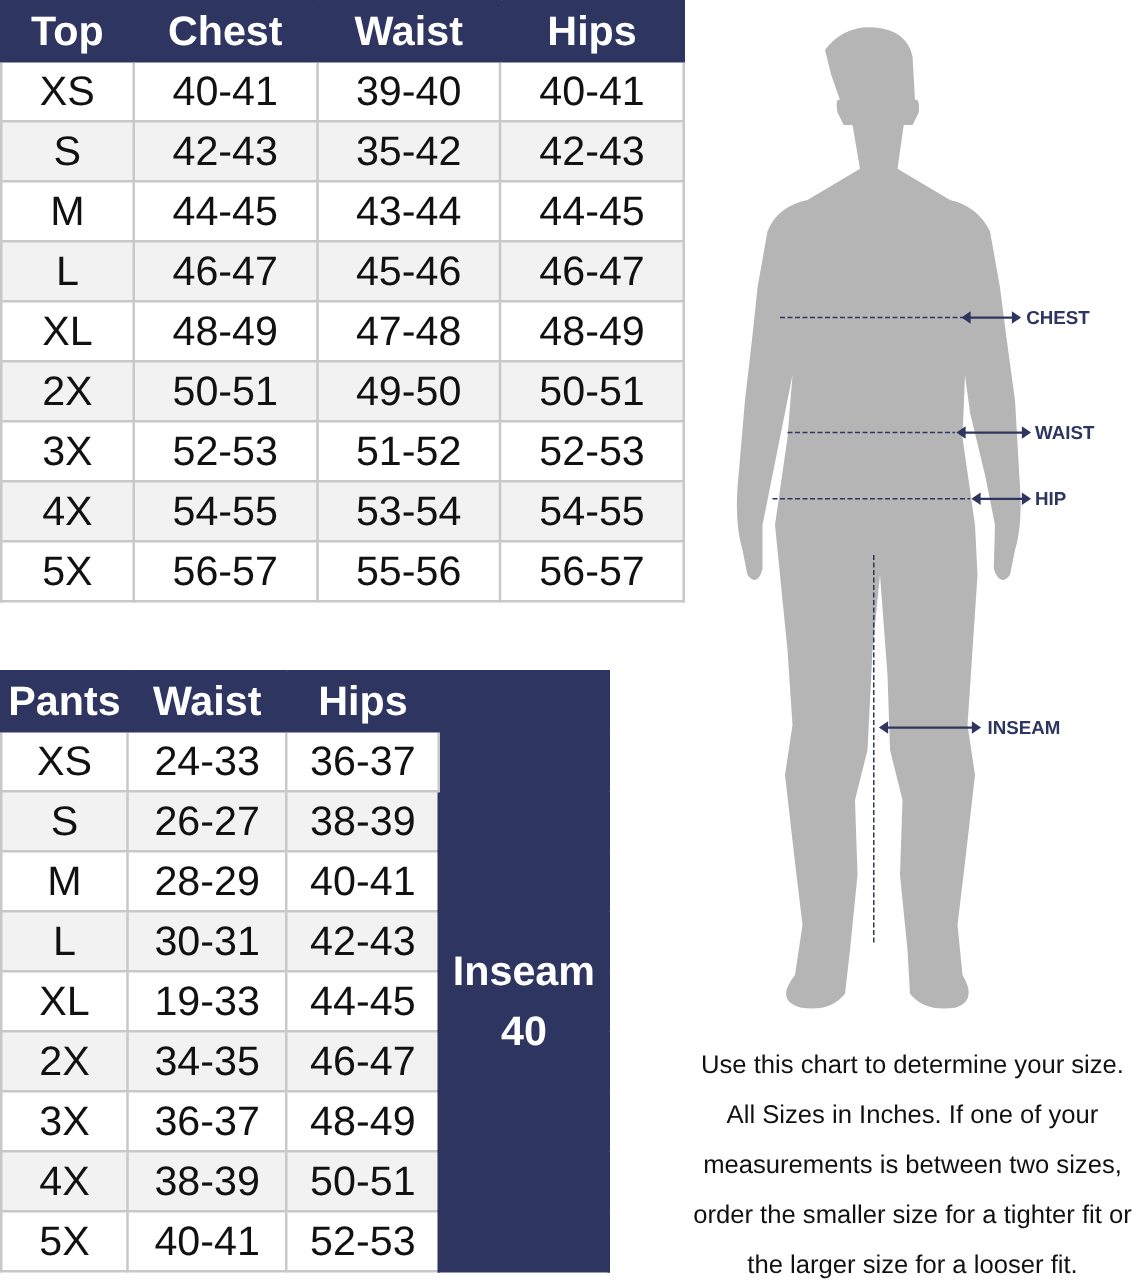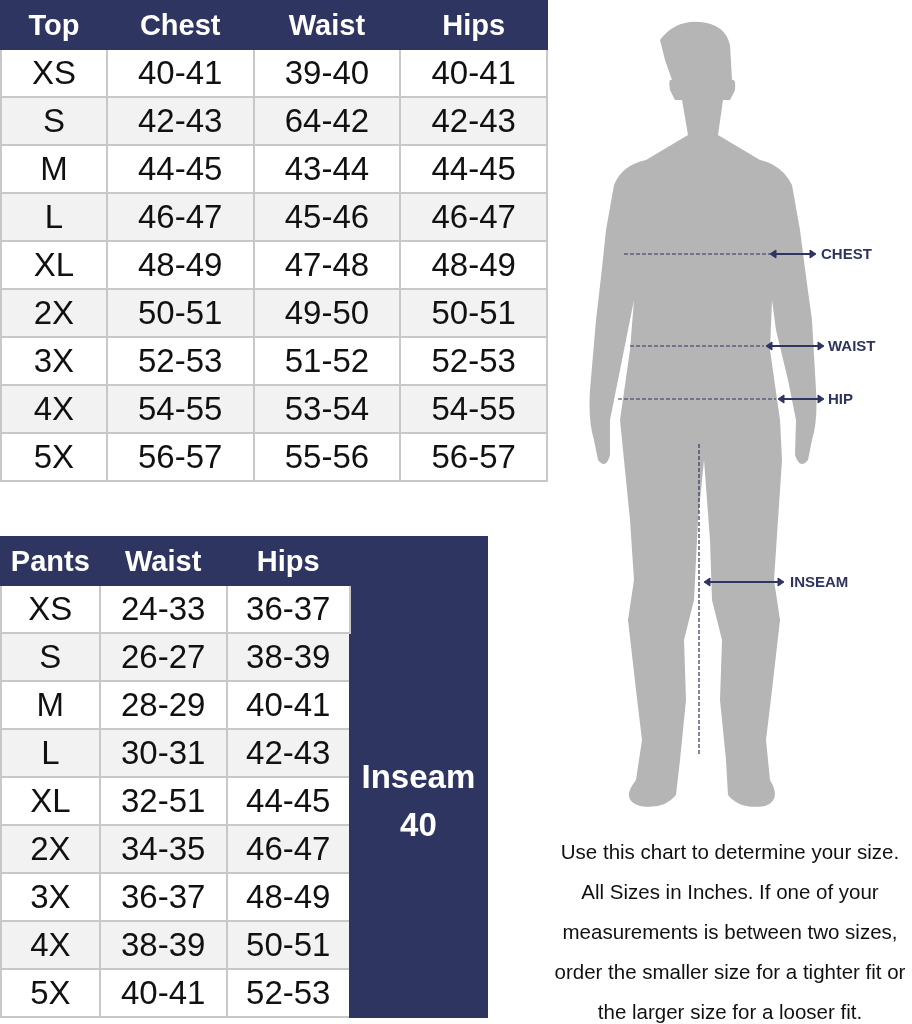--- a/index.html
+++ b/index.html
@@ -1,21 +1,21 @@
 <!DOCTYPE html>
 <html><head>
   <meta charset="utf-8">
   <style>
     html, body { margin: 0; padding: 0; background: #ffffff; }
     body { width: 912px; height: 1024px; position: relative; overflow: hidden;
            font-family: "Liberation Sans", "DejaVu Sans", sans-serif; }
     .tbl { position: absolute; border-collapse: collapse; }
     .tbl td, .tbl th { border: 2px solid #c8c8c8; text-align: center; padding: 0;
                        font-size: 33px; color: #111; font-weight: normal; }
-    .tbl th { background: #2e3560; color: #ffffff; font-weight: bold; font-size: 29px;
+    .tbl th { background: #2e3560; color: #ffffff; font-weight: bold; font-size: 33px;
               border-color: #2e3560; }
     .tbl tr.alt td { background: #f2f2f2; }
     #top-table { left: 0; top: 0; width: 548px; }
     #top-table th { height: 46px; }
     #top-table td { height: 46px; }
     #top-table col.c0 { width: 106px; }
     #top-table col.c1, #top-table col.c2, #top-table col.c3 { width: 147px; }
     #pants-table { left: 0; top: 536px; width: 488px; }
     #pants-table th { height: 46px; }
     #pants-table td { height: 46px; }
@@ -54,21 +54,21 @@
   <tbody>
     <tr>
         <td>XS</td>
         <td>40-41</td>
         <td>39-40</td>
         <td>40-41</td>
       </tr>
     <tr class="alt">
         <td>S</td>
         <td>42-43</td>
-        <td>64-42</td>
+        <td>35-42</td>
         <td>42-43</td>
       </tr>
     <tr>
         <td>M</td>
         <td>44-45</td>
         <td>43-44</td>
         <td>44-45</td>
       </tr>
     <tr class="alt">
         <td>L</td>
@@ -144,21 +144,21 @@
         <td>28-29</td>
         <td>40-41</td>
       </tr>
     <tr class="alt">
         <td>L</td>
         <td>30-31</td>
         <td>42-43</td>
       </tr>
     <tr>
         <td>XL</td>
-        <td>32-51</td>
+        <td>19-33</td>
         <td>44-45</td>
       </tr>
     <tr class="alt">
         <td>2X</td>
         <td>34-35</td>
         <td>46-47</td>
       </tr>
     <tr>
         <td>3X</td>
         <td>36-37</td>

